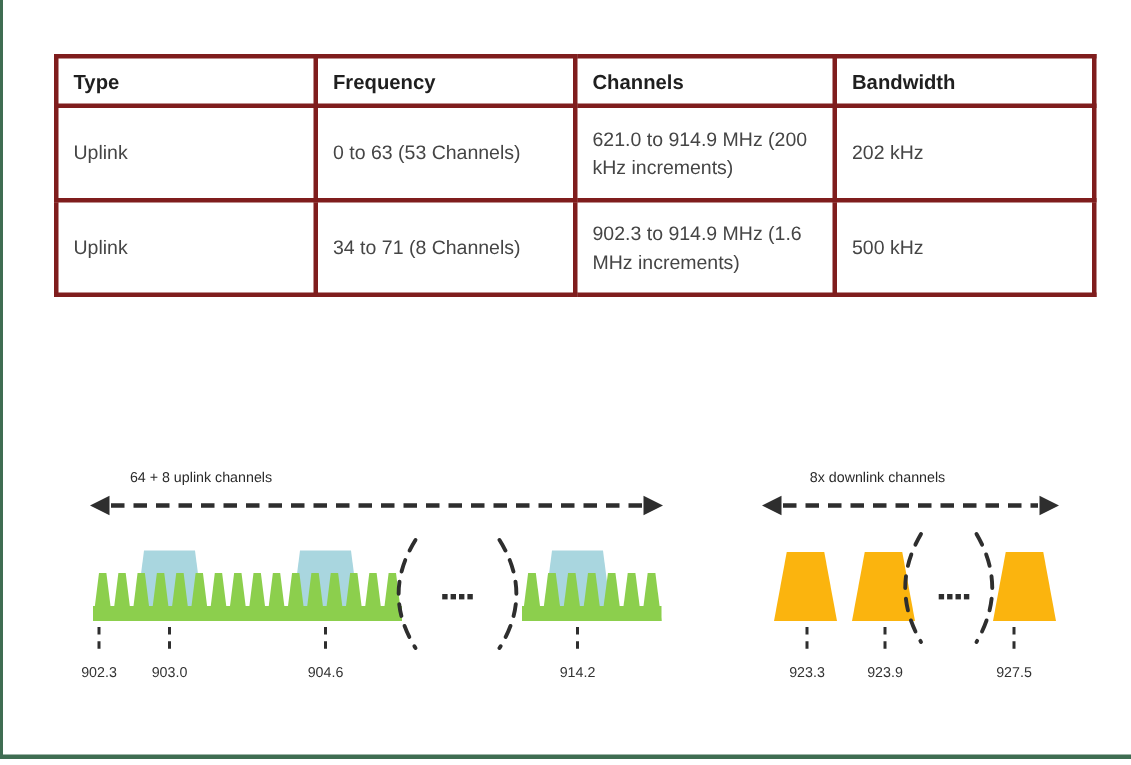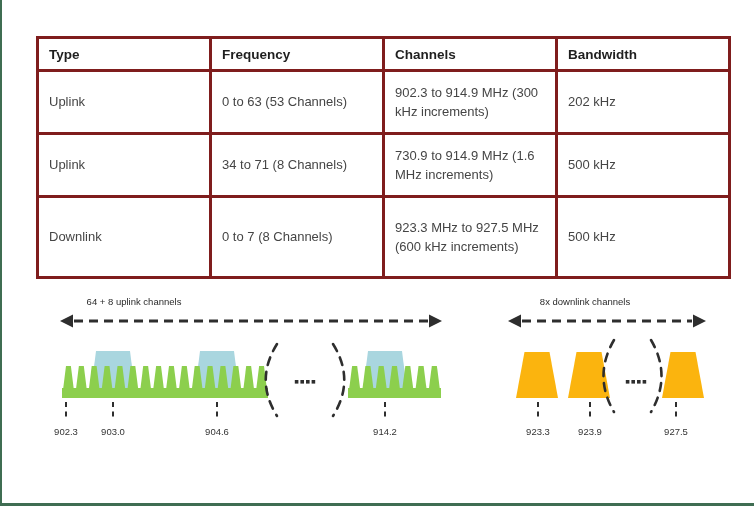--- a/index.html
+++ b/index.html
@@ -8,21 +8,21 @@
   .frame-left{position:absolute;left:0;top:0;width:2px;height:505px;}
   .frame-bottom{position:absolute;left:0;top:503px;width:754px;height:3px;}
   table.chan{position:absolute;left:36px;top:36px;width:695px;border-collapse:collapse;
              table-layout:fixed;background:#fff;}
   table.chan th, table.chan td{border:3px solid #7f1d1d;text-align:left;vertical-align:middle;
              padding:4px 10px;}
   table.chan th{height:22px;font-size:13.5px;font-weight:bold;color:#1f1f1f;}
   table.chan td{font-size:13px;color:#454545;line-height:1.5;}
   tr.r1 td, tr.r2 td{height:52px;}
   tr.r3 td{height:70px;}
-  .diagram{position:absolute;left:0;top:284px;width:754px;height:170px;}
+  .diagram{position:absolute;left:0;top:300px;width:754px;height:170px;}
   .diagram svg{display:block;}
 </style>
 </head>
 <body>
 
 <div class="page">
   <div class="frame-left" style="background: rgb(63, 109, 82);"></div>
   <div class="frame-bottom" style="background: rgb(63, 109, 82);"></div>
 
   <table class="chan">
@@ -31,33 +31,27 @@
         <th>Type</th>
         <th>Frequency</th>
         <th>Channels</th>
         <th>Bandwidth</th>
       </tr>
     </thead>
     <tbody>
       <tr class="r1">
         <td>Uplink</td>
         <td>0 to 63 (53 Channels)</td>
-        <td>902.3 to 914.9 MHz (300 kHz increments)</td>
+        <td>621.0 to 914.9 MHz (200 kHz increments)</td>
         <td>202 kHz</td>
       </tr>
       <tr class="r2">
         <td>Uplink</td>
         <td>34 to 71 (8 Channels)</td>
-        <td>730.9 to 914.9 MHz (1.6 MHz increments)</td>
-        <td>500 kHz</td>
-      </tr>
-      <tr class="r3">
-        <td>Downlink</td>
-        <td>0 to 7 (8 Channels)</td>
-        <td>923.3 MHz to 927.5 MHz (600 kHz increments)</td>
+        <td>902.3 to 914.9 MHz (1.6 MHz increments)</td>
         <td>500 kHz</td>
       </tr>
     </tbody>
   </table>
 
   <div class="diagram">
       <svg width="754" height="170" viewBox="0 0 754 170" xmlns="http://www.w3.org/2000/svg">
         <text x="134" y="21" font-size="9.5" fill="#2a2a2a" text-anchor="middle" font-family="Liberation Sans, sans-serif">64 + 8 uplink channels</text>
         <line x1="74" y1="37" x2="428" y2="37" stroke="#2e2e2e" stroke-width="3" stroke-dasharray="9 6"></line>
         <polygon points="60,37 73,30.5 73,43.5" fill="#2e2e2e"></polygon>

